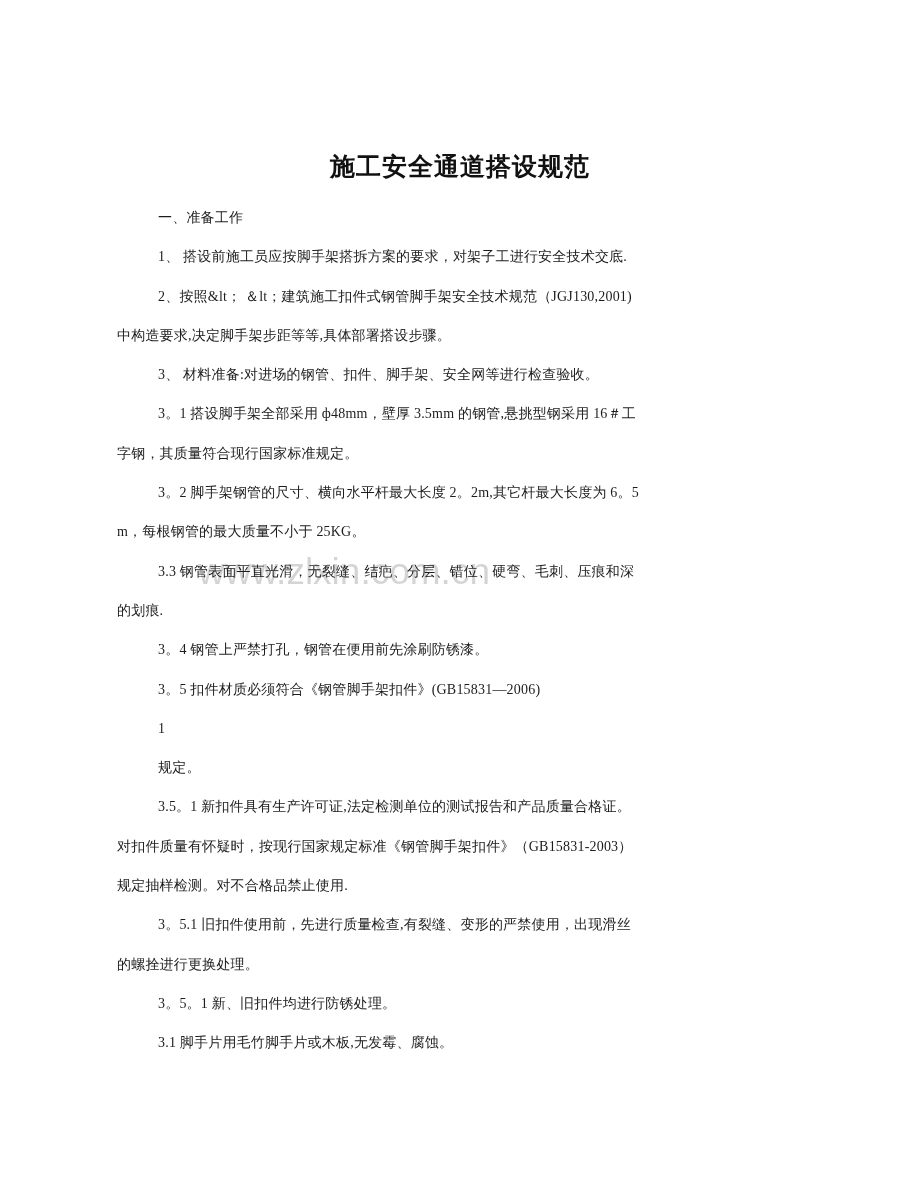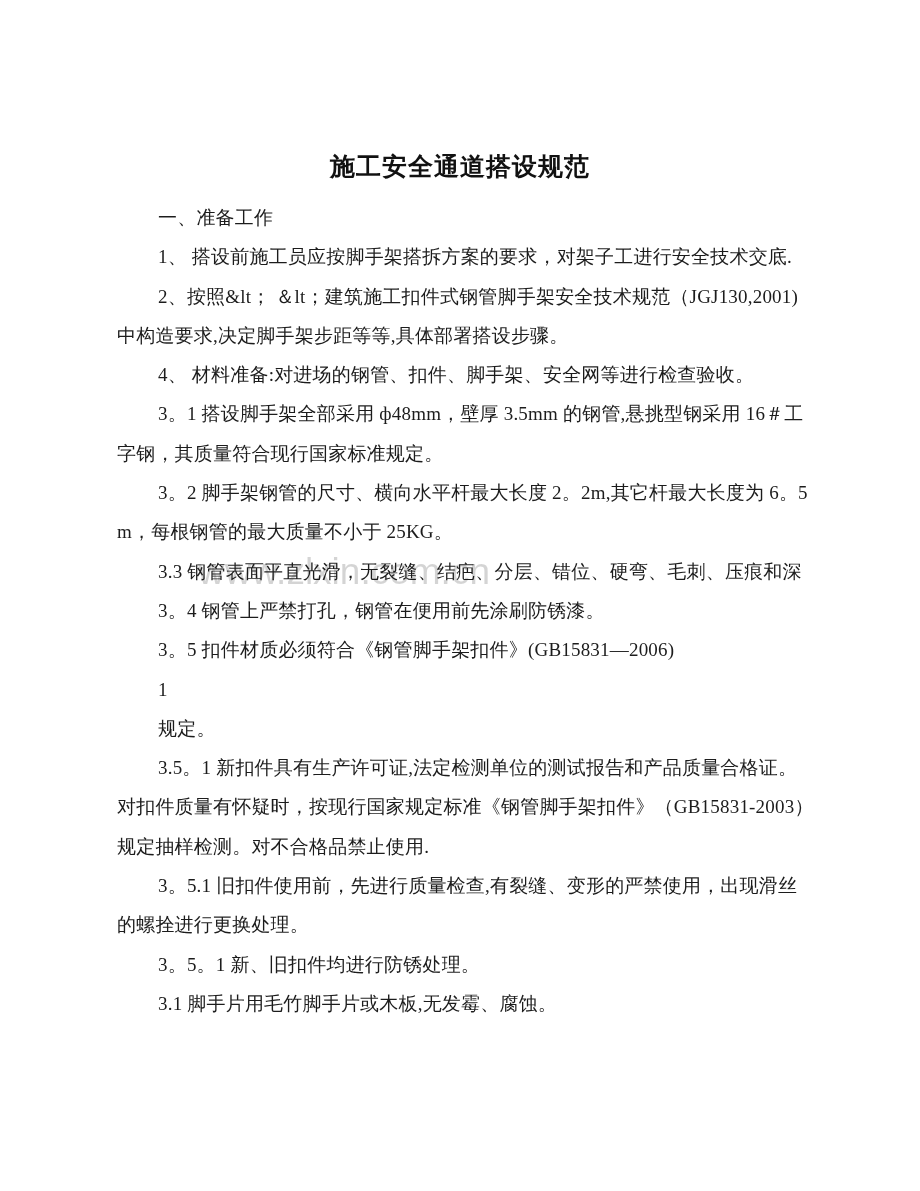--- a/index.html
+++ b/index.html
@@ -42,21 +42,21 @@
     user-select: none;
   }
   .doc-body {
     position: absolute;
     top: 198px;
     left: 117px;
     width: 707px;
     z-index: 2;
   }
   .doc-line {
-    font-size: 19px;
+    font-size: 14px;
     line-height: 39.3px;
     height: 39.3px;
     white-space: nowrap;
     letter-spacing: 0.2px;
   }
   .doc-line.indent {
     padding-left: 41px;
   }
 </style>
 </head>
@@ -65,26 +65,27 @@
 <div class="page" style="background: rgb(255, 255, 255); color: rgb(28, 28, 28);">
   <div class="watermark" style="color: rgba(0, 0, 0, 0.17);">www.zlxin.com.cn</div>
 
   <h1 class="doc-title">施工安全通道搭设规范</h1>
 
   <div class="doc-body" id="doc-body">
       <div class="doc-line indent">一、准备工作</div>
       <div class="doc-line indent">1、 搭设前施工员应按脚手架搭拆方案的要求，对架子工进行安全技术交底.</div>
       <div class="doc-line indent">2、按照&amp;lt； ＆lt；建筑施工扣件式钢管脚手架安全技术规范（JGJ130,2001)</div>
       <div class="doc-line">中构造要求,决定脚手架步距等等,具体部署搭设步骤。</div>
-      <div class="doc-line indent">4、 材料准备:对进场的钢管、扣件、脚手架、安全网等进行检查验收。</div>
+      <div class="doc-line indent">3、 材料准备:对进场的钢管、扣件、脚手架、安全网等进行检查验收。</div>
       <div class="doc-line indent">3。1 搭设脚手架全部采用 ф48mm，壁厚 3.5mm 的钢管,悬挑型钢采用 16＃工</div>
       <div class="doc-line">字钢，其质量符合现行国家标准规定。</div>
       <div class="doc-line indent">3。2 脚手架钢管的尺寸、横向水平杆最大长度 2。2m,其它杆最大长度为 6。5</div>
       <div class="doc-line">m，每根钢管的最大质量不小于 25KG。</div>
       <div class="doc-line indent">3.3 钢管表面平直光滑，无裂缝、结疤、分层、错位、硬弯、毛刺、压痕和深</div>
+      <div class="doc-line">的划痕.</div>
       <div class="doc-line indent">3。4 钢管上严禁打孔，钢管在便用前先涂刷防锈漆。</div>
       <div class="doc-line indent">3。5 扣件材质必须符合《钢管脚手架扣件》(GB15831—2006)</div>
       <div class="doc-line indent">1</div>
       <div class="doc-line indent">规定。</div>
       <div class="doc-line indent">3.5。1 新扣件具有生产许可证,法定检测单位的测试报告和产品质量合格证。</div>
       <div class="doc-line">对扣件质量有怀疑时，按现行国家规定标准《钢管脚手架扣件》（GB15831-2003）</div>
       <div class="doc-line">规定抽样检测。对不合格品禁止使用.</div>
       <div class="doc-line indent">3。5.1 旧扣件使用前，先进行质量检查,有裂缝、变形的严禁使用，出现滑丝</div>
       <div class="doc-line">的螺拴进行更换处理。</div>
       <div class="doc-line indent">3。5。1 新、旧扣件均进行防锈处理。</div>

